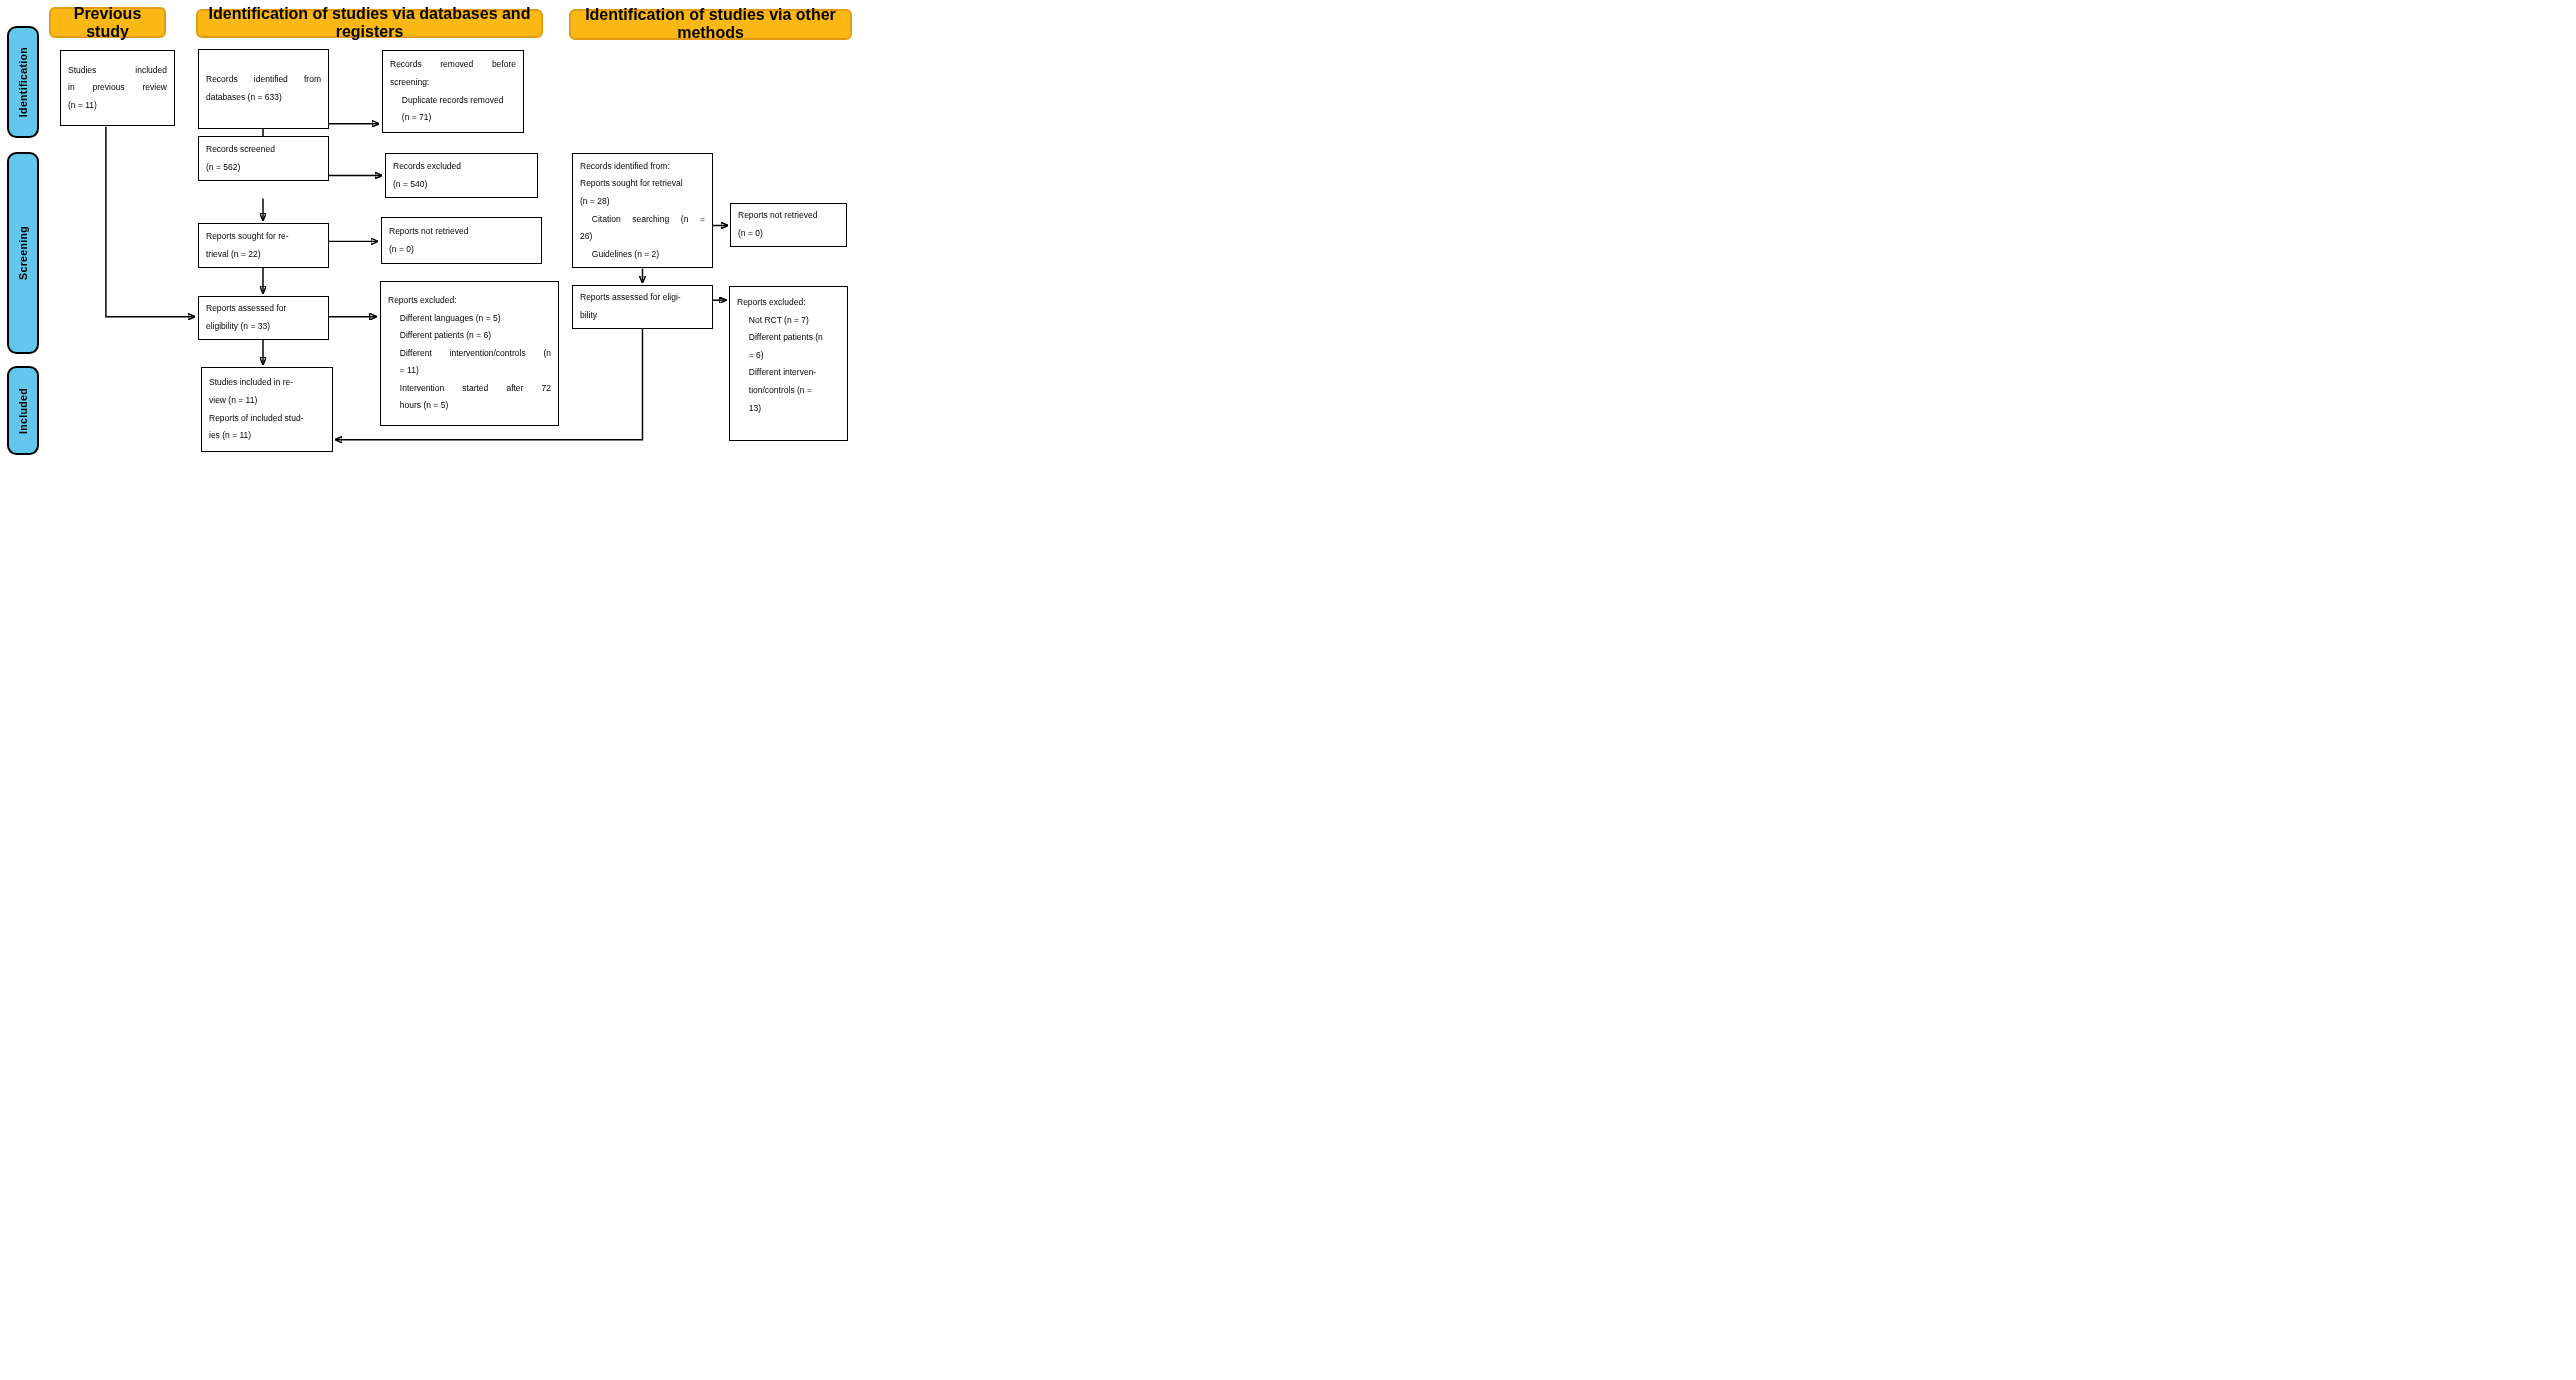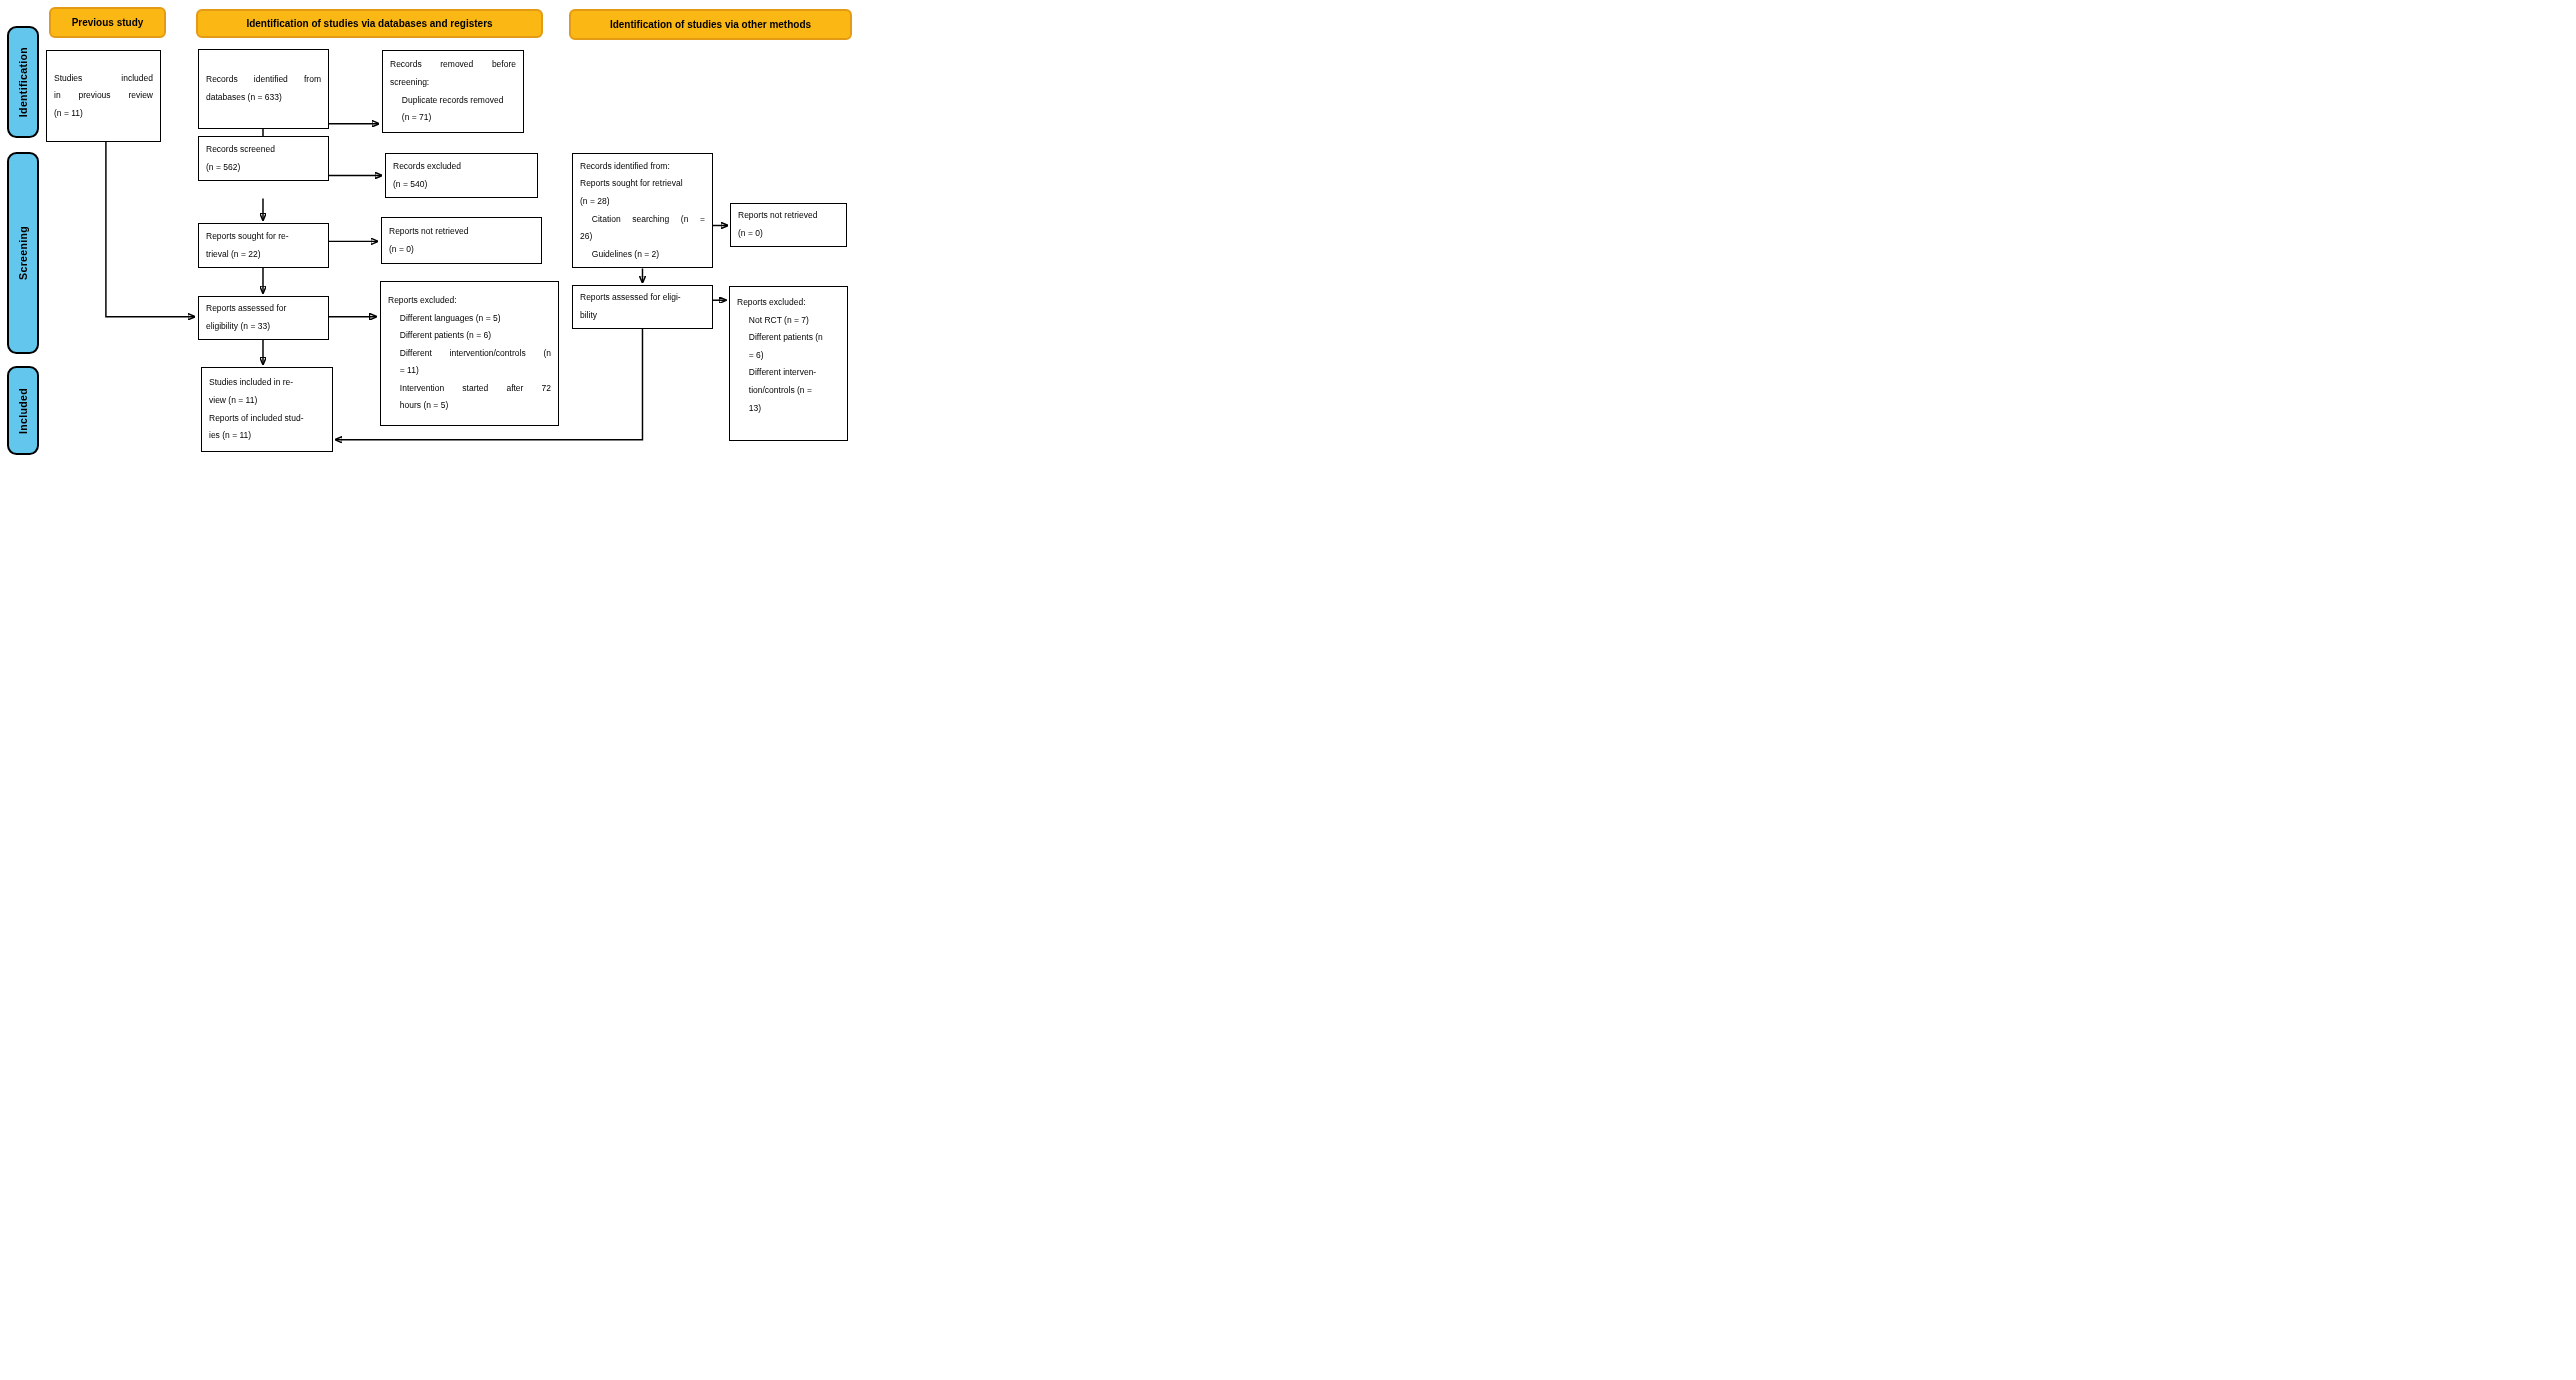--- a/index.html
+++ b/index.html
@@ -18,21 +18,21 @@
   .connectors path{stroke:var(--arrow);stroke-width:2.5;fill:none;}
   .stage{
     position:absolute;background:var(--sidebar-fill);border:2.4px solid #000;border-radius:9.4px;
     display:flex;align-items:center;justify-content:center;box-sizing:border-box;
     font-weight:bold;font-size:10.6px;
   }
   .stage span{writing-mode:vertical-rl;transform:rotate(180deg);white-space:nowrap;letter-spacing:0.3px;}
   .header{
     position:absolute;background:var(--header-fill);border:2.4px solid var(--header-border);border-radius:5.9px;
     display:flex;align-items:center;justify-content:center;box-sizing:border-box;
-    font-weight:bold;font-size:10px;text-align:center;padding:0 4.7px;
+    font-weight:bold;font-size:16px;text-align:center;padding:0 4.7px;
   }
   .box{
     position:absolute;background:#fff;border:1.5px solid var(--box-border);box-sizing:border-box;
     display:flex;flex-direction:column;justify-content:center;
     padding:2.4px 7px;font-size:8.5px;
   }
   .box.top{justify-content:flex-start;padding-top:7px;}
   .line{line-height:17.6px;}
   .line.indent{padding-left:11.8px;}
   .line.justify{text-align:justify;text-align-last:justify;}
@@ -70,21 +70,21 @@
     <span>Screening</span>
   </div>
   <div class="stage" style="left:6.5px;top:366px;width:32px;height:89px">
     <span>Included</span>
   </div>
 
   <div class="header" style="left:49px;top:7px;width:117px;height:31px">Previous study</div>
   <div class="header" style="left:196px;top:8.8px;width:347px;height:29px">Identification of studies via databases and registers</div>
   <div class="header" style="left:569px;top:8.8px;width:283px;height:31px">Identification of studies via other methods</div>
 
-  <div class="box" style="left:46px;top:50px;width:115px;height:92px">
+  <div class="box" style="left:60px;top:50px;width:115px;height:76px">
       <div class="line justify">Studies included</div>
       <div class="line justify">in previous review</div>
       <div class="line">(n = 11)</div>
     </div>
 
   <div class="box" style="left:198px;top:49px;width:131px;height:80px">
       <div class="line justify">Records identified from</div>
       <div class="line">databases (n = 633)</div>
     </div>
   <div class="box" style="left:382px;top:50px;width:142px;height:83px">

